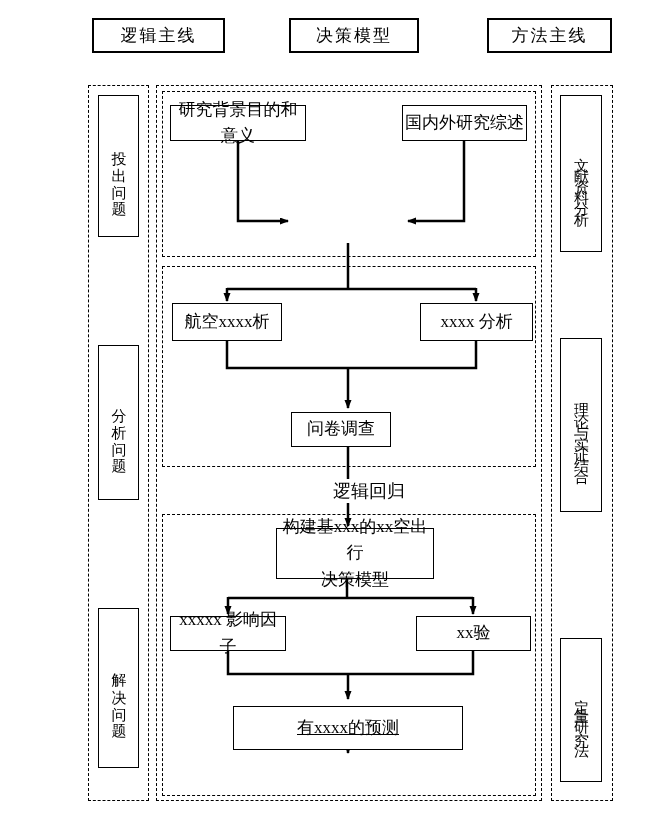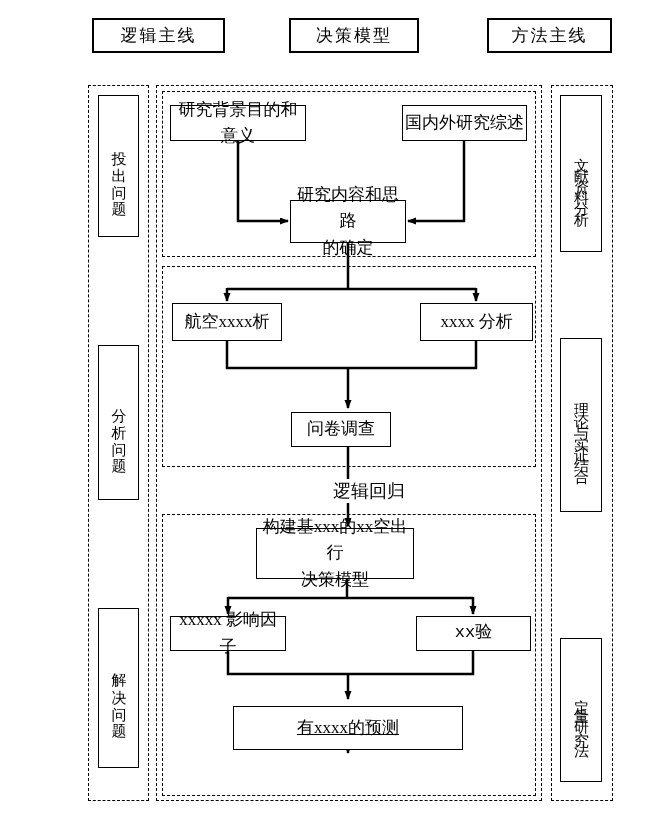--- a/index.html
+++ b/index.html
@@ -47,23 +47,23 @@
   #vb-theory     { left: 560px; top: 338px; width: 42px; height: 174px; }
   #vb-quant      { left: 560px; top: 638px; width: 42px; height: 144px; }
 
   
   #fb-background { left: 170px; top: 105px; width: 136px; height: 36px; }
   #fb-review     { left: 402px; top: 105px; width: 125px; height: 36px; }
   #fb-content    { left: 290px; top: 200px; width: 116px; height: 43px; }
   #fb-aviation   { left: 172px; top: 303px; width: 110px; height: 38px; }
   #fb-xxxx       { left: 420px; top: 303px; width: 113px; height: 38px; }
   #fb-survey     { left: 291px; top: 412px; width: 100px; height: 35px; }
-  #fb-model      { left: 256px; top: 528px; width: 158px; height: 51px; }
+  #fb-model      { left: 276px; top: 528px; width: 158px; height: 51px; }
   #fb-factors    { left: 170px; top: 616px; width: 116px; height: 35px; }
-  #fb-test       { left: 416px; top: 616px; width: 115px; height: 35px; font-family: Liberation Mono, monospace; }
+  #fb-test       { left: 416px; top: 616px; width: 115px; height: 35px; }
   #fb-predict    { left: 233px; top: 706px; width: 230px; height: 44px; text-decoration: underline; }
   #fb-suggest    { left: 233px; top: 755px; width: 232px; height: 34px; }
 
   #lbl-logistic { left: 330px; top: 479px; }
 </style>
 </head>
 <body>
 
 <div class="canvas">
 
@@ -137,24 +137,20 @@
   <div class="vbox sp-mid" id="vb-quant">
     <span>定量研究法</span>
   </div>
 
   <div class="box" id="fb-background">
     <span>研究背景目的和意义</span>
   </div>
   <div class="box" id="fb-review">
     <span>国内外研究综述</span>
   </div>
-  <div class="box" id="fb-content">
-    <span>研究内容和思路
-的确定</span>
-  </div>
   <div class="box" id="fb-aviation">
     <span>航空xxxx析</span>
   </div>
   <div class="box" id="fb-xxxx">
     <span>xxxx 分析</span>
   </div>
   <div class="box" id="fb-survey">
     <span>问卷调查</span>
   </div>
   <div class="flowlabel" id="lbl-logistic">逻辑回归</div>

